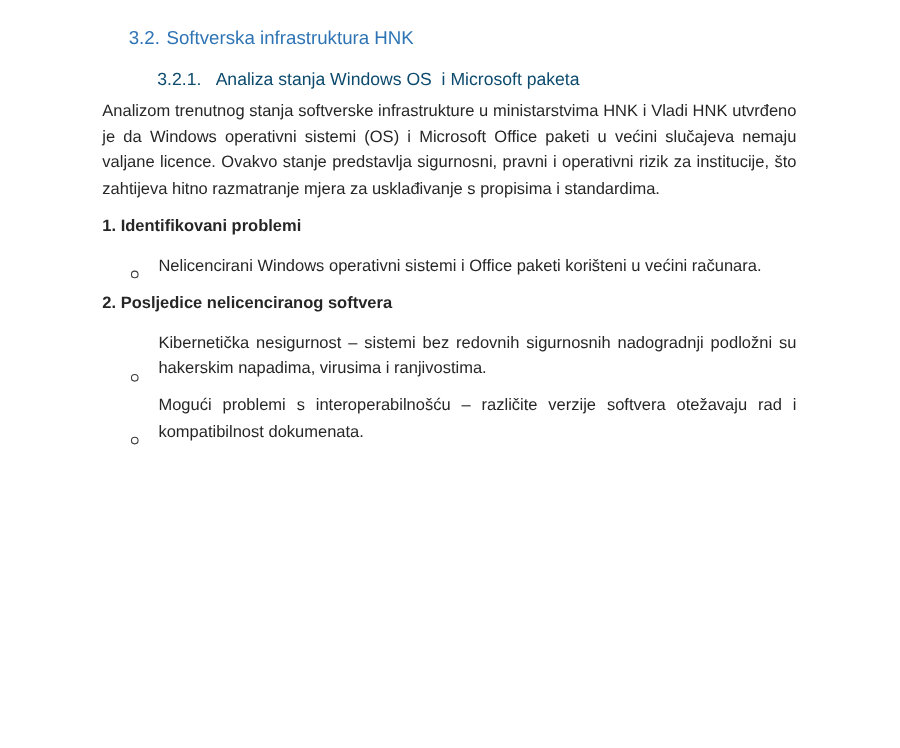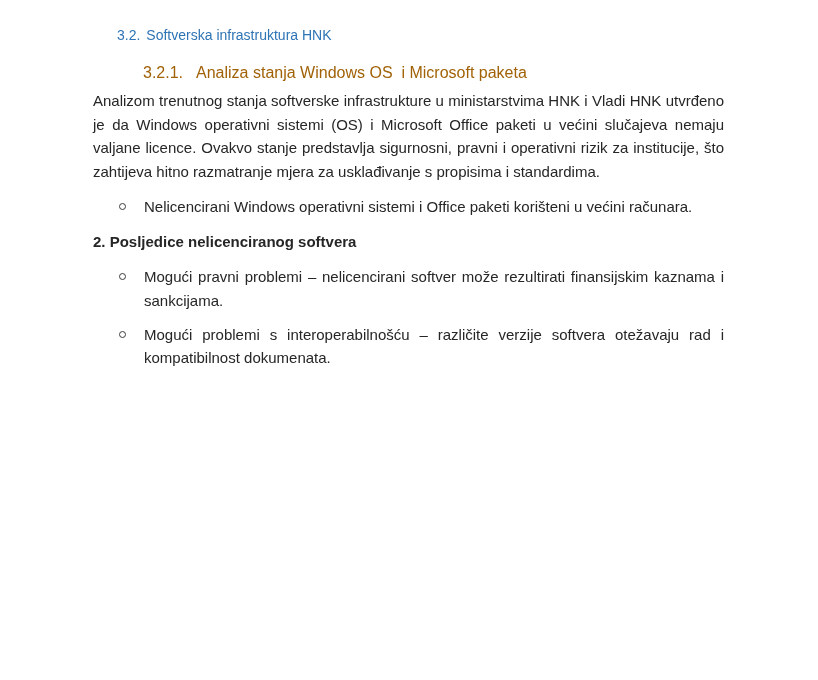--- a/index.html
+++ b/index.html
@@ -9,31 +9,31 @@
     width: 818px;
     height: 680px;
     background: #ffffff;
     font-family: "Liberation Sans", sans-serif;
     color: #262626;
     font-size: 15px;
     overflow: hidden;
   }
   h2.doc-h2 {
     margin: 24px 0 0 117px;
-    font-size: 14px;
+    font-size: 17px;
     font-weight: 400;
     color: #2E74B5;
     line-height: 22px;
   }
   h2.doc-h2 .h-num { margin-right: 6px; }
   h3.doc-h3 {
     margin: 17px 0 0 143px;
     font-size: 16px;
     font-weight: 400;
-    color: #a16207;
+    color: #0c4a6e;
     line-height: 20px;
   }
   h3.doc-h3 .h-num { margin-right: 13px; }
   h3.doc-h3 .h-txt { white-space: pre-wrap; }
   p.intro {
     margin: 6px 0 0 93px;
     width: 631px;
     text-align: justify;
     line-height: 23.5px;
   }
@@ -43,21 +43,21 @@
     line-height: 23.5px;
     font-size: 15px;
   }
   ul.doc-list {
     list-style: none;
     margin: 12px 0 0 93px;
     width: 631px;
   }
   ul.doc-list li {
     display: flex;
-    align-items: flex-start;
+    align-items: flex-end;
     margin-bottom: 10.5px;
     line-height: 23.5px;
   }
   .bullet-circle {
     flex: 0 0 auto;
     width: 7px;
     height: 7px;
     border: 1.4px solid #3d3d3d;
     border-radius: 50%;
     margin: 8px 18px 0 26px;
@@ -73,34 +73,35 @@
   <h2 class="doc-h2">
     <span class="h-num">3.2.</span><span class="h-txt">Softverska infrastruktura HNK</span>
   </h2>
 
   <h3 class="doc-h3">
     <span class="h-num">3.2.1.</span><span class="h-txt">Analiza stanja Windows OS  i Microsoft paketa</span>
   </h3>
 
   <p class="intro"><span>Analizom trenutnog stanja softverske infrastrukture u </span><span class="b">ministarstvima HNK i Vladi HNK</span><span> utvrđeno je da </span><span class="b">Windows operativni sistemi (OS) i Microsoft Office paketi u većini slučajeva nemaju valjane licence</span><span>. Ovakvo stanje predstavlja </span><span class="b">sigurnosni, pravni i operativni rizik</span><span> za institucije, što zahtijeva hitno razmatranje mjera za usklađivanje s propisima i standardima.</span></p>
 
+  <div class="section-title">1. Identifikovani problemi</div>
 
   <ul class="doc-list">
     <li>
       <span class="bullet-circle"></span>
       <span class="li-text"><span class="b">Nelicencirani Windows operativni sistemi i Office paketi</span><span> korišteni u većini računara.</span></span>
     </li>
   </ul>
 
   <div class="section-title">2. Posljedice nelicenciranog softvera</div>
 
   <ul class="doc-list">
     <li>
       <span class="bullet-circle"></span>
-      <span class="li-text"><span class="b">Mogući pravni problemi</span><span> – nelicencirani softver može rezultirati </span><span class="b">finansijskim kaznama i sankcijama</span><span>.</span></span>
+      <span class="li-text"><span class="b">Kibernetička nesigurnost</span><span> – sistemi bez redovnih sigurnosnih nadogradnji podložni su </span><span class="b">hakerskim napadima, virusima i ranjivostima</span><span>.</span></span>
     </li>
     <li>
       <span class="bullet-circle"></span>
       <span class="li-text"><span class="b">Mogući problemi s interoperabilnošću</span><span> – različite verzije softvera otežavaju rad i kompatibilnost dokumenata.</span></span>
     </li>
   </ul>
 
 </div>
 
 </body></html>

